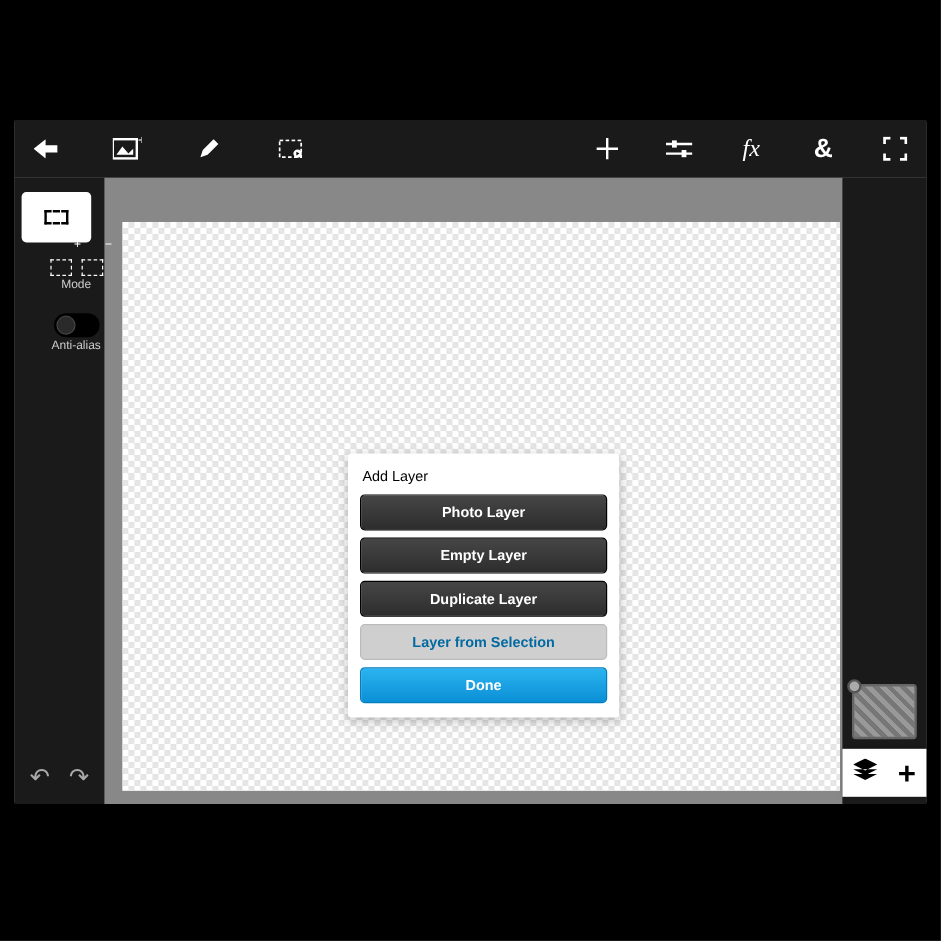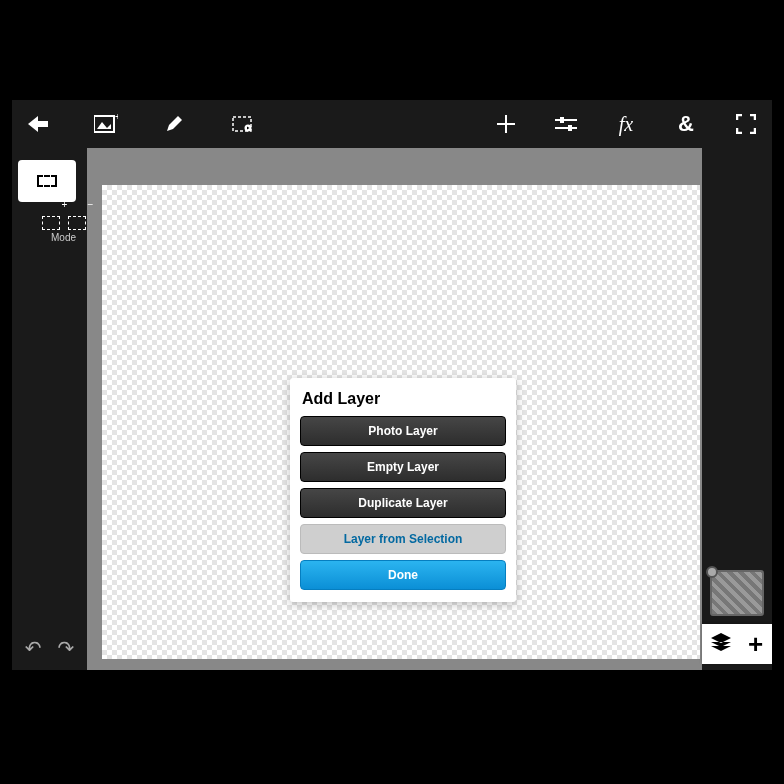--- a/index.html
+++ b/index.html
@@ -129,22 +129,22 @@
   position: absolute;
   top: 278px;
   left: 278px;
   width: 226px;
   background: #fff;
   border-radius: 3px;
   box-shadow: 0 2px 10px rgba(0,0,0,0.25);
   padding: 10px 10px 12px;
 }
 .dialog-title {
-  font-size: 16px;
-  font-weight: bold;
+  font-size: 12px;
+  font-weight: normal;
   color: #000;
   padding: 2px 2px 8px;
 }
 .dlg-btn {
   display: block;
   width: 100%;
   height: 30px;
   margin-bottom: 6px;
   border-radius: 4px;
   border: 1px solid #000;
@@ -225,20 +225,26 @@
       <div class="marquee-icon"></div>
     </div>
     <div style="height:58px"></div>
     <div class="side-section">
       <div class="mode-icons">
         <div class="mode-box plus"></div>
         <div class="mode-box minus"></div>
       </div>
       <div>Mode</div>
     </div>
+    <div class="side-section">
+      <div class="toggle-track">
+        <div class="toggle-thumb"></div>
+      </div>
+      <div>Anti-alias</div>
+    </div>
     <div class="undo-redo">
       <span>↶</span>
       <span>↷</span>
     </div>
   </div>
 
   <div class="right-panel">
     <div class="layer-thumb">
       <div class="layer-badge"></div>
     </div>

